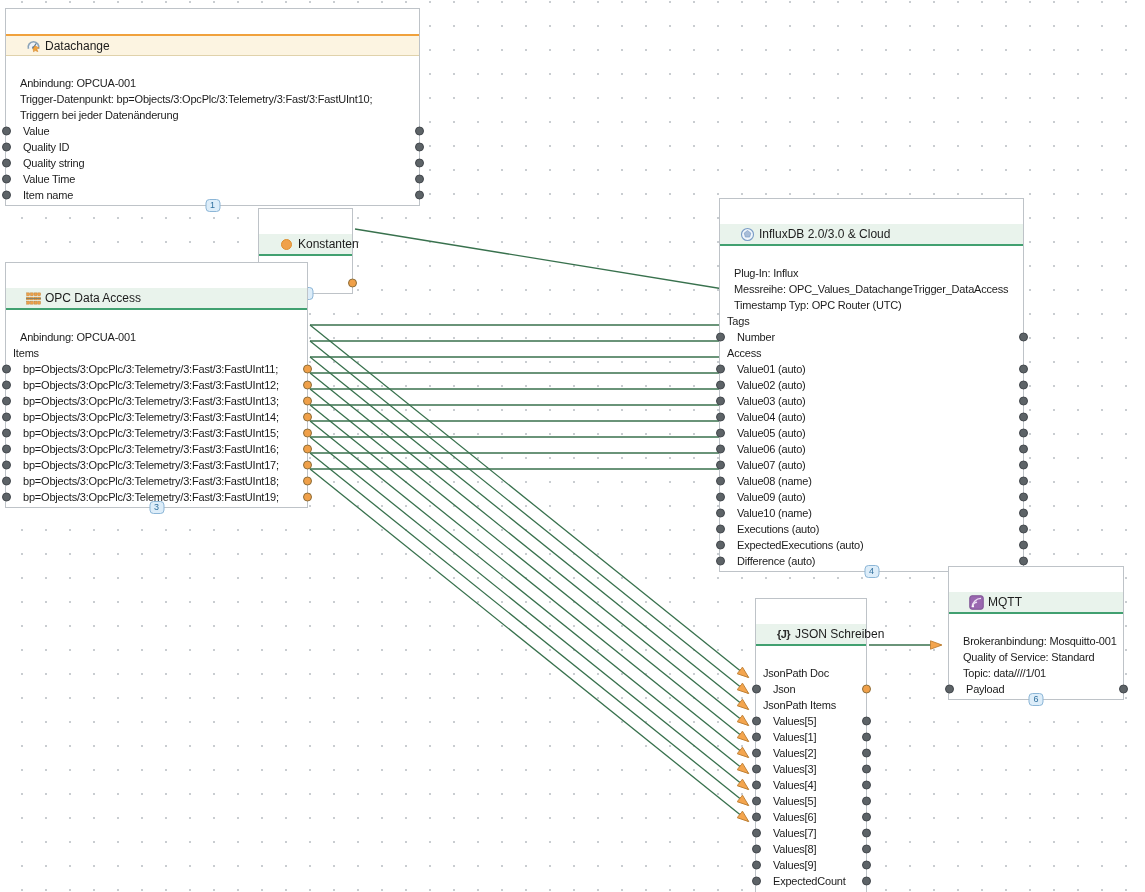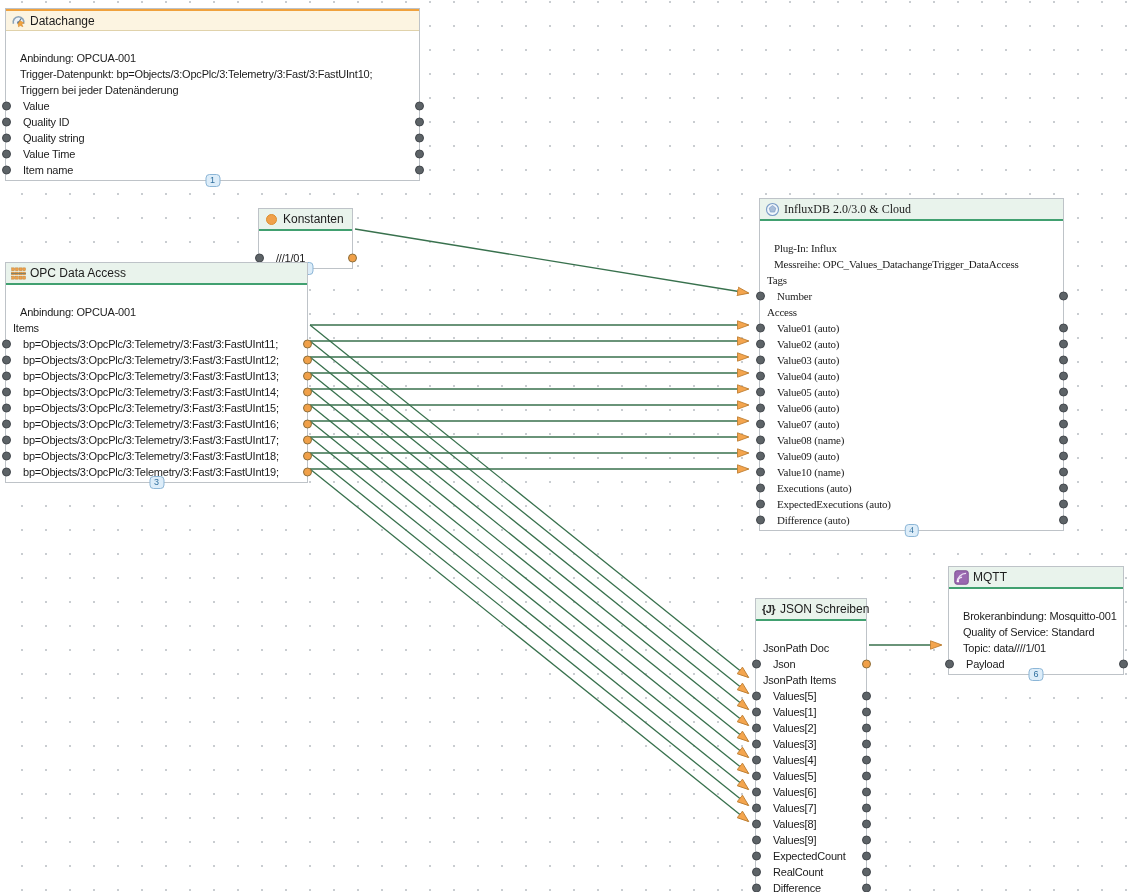--- a/index.html
+++ b/index.html
@@ -11,24 +11,25 @@
     background-size:24px 24px; background-position:10px 14px;
     font-family:"Liberation Sans", sans-serif; color:var(--text,#1c1c1c);
   }
   #wires { position:absolute; left:0; top:0; z-index:1; }
   #wires line { stroke:var(--wire,#38714d); stroke-width:1.3; }
   .node {
     position:absolute; z-index:2; background:var(--node-bg,#fff);
     border:1px solid var(--node-border,#bec3c8); font-size:11px; letter-spacing:-0.2px;
   }
   .node-header {
-    height:22px; display:flex; align-items:center; gap:4px; padding:0 5px;
+    height:22px; display:flex; align-items:center; gap:4px; padding:0 20px;
     font-size:12px; letter-spacing:0; white-space:nowrap;
     background:var(--header-green-bg,#e9f3ec);
     border-bottom:2px solid var(--header-green-border,#41a070);
+    margin-top:25px;
   }
   .node.trigger .node-header {
     background:var(--header-trigger-bg,#fcf4e1);
     border-top:2px solid var(--header-trigger-border,#f0a13c);
     border-bottom:1px solid var(--header-trigger-separator,#e0d2ab);
   }
   .node-body { padding:19px 0 2px 0; }
   .row { position:relative; height:16px; line-height:16px; white-space:nowrap; }
   .row.prop { padding-left:14px; }
   .row.section { padding-left:7px; }
@@ -154,33 +155,34 @@
           <div class="row port"><span>bp=Objects/3:OpcPlc/3:Telemetry/3:Fast/3:FastUInt13;</span><span class="dot left"></span><span class="dot right connected"></span></div>
           <div class="row port"><span>bp=Objects/3:OpcPlc/3:Telemetry/3:Fast/3:FastUInt14;</span><span class="dot left"></span><span class="dot right connected"></span></div>
           <div class="row port"><span>bp=Objects/3:OpcPlc/3:Telemetry/3:Fast/3:FastUInt15;</span><span class="dot left"></span><span class="dot right connected"></span></div>
           <div class="row port"><span>bp=Objects/3:OpcPlc/3:Telemetry/3:Fast/3:FastUInt16;</span><span class="dot left"></span><span class="dot right connected"></span></div>
           <div class="row port"><span>bp=Objects/3:OpcPlc/3:Telemetry/3:Fast/3:FastUInt17;</span><span class="dot left"></span><span class="dot right connected"></span></div>
           <div class="row port"><span>bp=Objects/3:OpcPlc/3:Telemetry/3:Fast/3:FastUInt18;</span><span class="dot left"></span><span class="dot right connected"></span></div>
           <div class="row port"><span>bp=Objects/3:OpcPlc/3:Telemetry/3:Fast/3:FastUInt19;</span><span class="dot left"></span><span class="dot right connected"></span></div>
         </div>
         <span class="badge">3</span>
       </div>
-      <div class="node" style="left: 759px; top: 198px; width: 305px; font-family: Liberation Serif, serif;">
+      <div class="node" style="left: 719px; top: 198px; width: 305px;">
         <div class="node-header">
           <span class="icon">
             <svg viewBox="0 0 16 16">
               <circle cx="8" cy="8" r="6.4" fill="#f2f7fc" stroke="#7a9cc6" stroke-width="1.2"></circle>
               <path d="M8 3.7 L11.5 6.5 L10.3 10.7 L5.7 10.7 L4.5 6.5 Z" fill="#a8bdd8" stroke="#7a9cc6" stroke-width="0.7"></path>
             </svg>
           </span>
           <span>InfluxDB 2.0/3.0 &amp; Cloud</span>
         </div>
         <div class="node-body">
           <div class="row prop"><span>Plug-In: Influx</span></div>
           <div class="row prop"><span>Messreihe: OPC_Values_DatachangeTrigger_DataAccess</span></div>
+          <div class="row prop"><span>Timestamp Typ: OPC Router (UTC)</span></div>
           <div class="row section"><span>Tags</span></div>
           <div class="row port"><span>Number</span><span class="dot left"></span><span class="dot right"></span></div>
           <div class="row section"><span>Access</span></div>
           <div class="row port"><span>Value01 (auto)</span><span class="dot left"></span><span class="dot right"></span></div>
           <div class="row port"><span>Value02 (auto)</span><span class="dot left"></span><span class="dot right"></span></div>
           <div class="row port"><span>Value03 (auto)</span><span class="dot left"></span><span class="dot right"></span></div>
           <div class="row port"><span>Value04 (auto)</span><span class="dot left"></span><span class="dot right"></span></div>
           <div class="row port"><span>Value05 (auto)</span><span class="dot left"></span><span class="dot right"></span></div>
           <div class="row port"><span>Value06 (auto)</span><span class="dot left"></span><span class="dot right"></span></div>
           <div class="row port"><span>Value07 (auto)</span><span class="dot left"></span><span class="dot right"></span></div>

